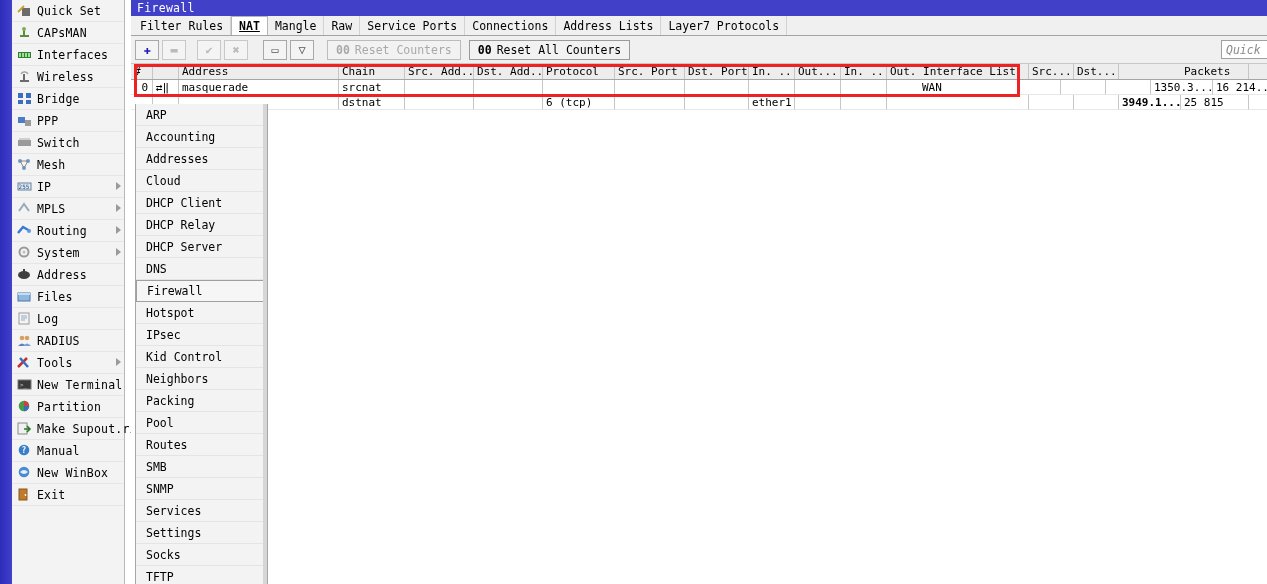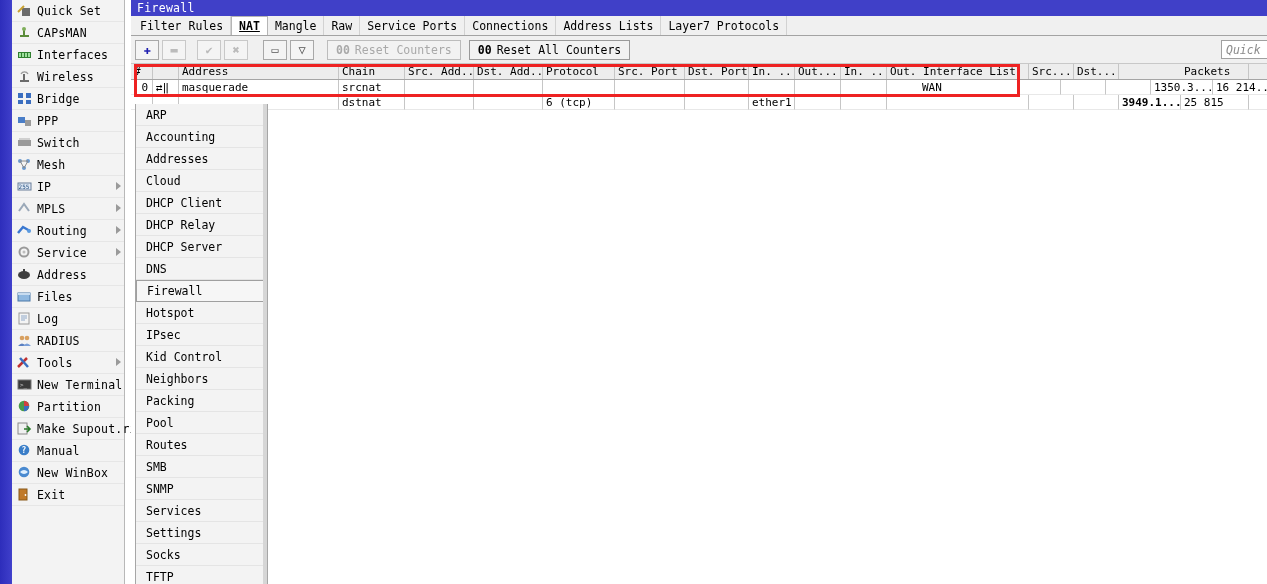--- a/index.html
+++ b/index.html
@@ -301,21 +301,21 @@
         <span class="lbl">Routing</span>
         <span class="arrow"></span>
       </div>
       <div class="side-item">
         <span class="ic">
           <svg width="15" height="13" viewBox="0 0 15 13">
             <circle cx="7" cy="6" r="4.5" fill="none" stroke="#9a9a9a" stroke-width="2"></circle>
             <circle cx="7" cy="6" r="1.5" fill="#bdbdbd"></circle>
           </svg>
         </span>
-        <span class="lbl">Service</span>
+        <span class="lbl">System</span>
         <span class="arrow"></span>
       </div>
       <div class="side-item">
         <span class="ic">
           <svg width="15" height="13" viewBox="0 0 15 13">
             <ellipse cx="7" cy="7" rx="6" ry="4" fill="#3f3f3f"></ellipse>
             <path d="M7 1 v5" stroke="#3f3f3f" stroke-width="2"></path>
           </svg>
         </span>
         <span class="lbl">Address</span>

